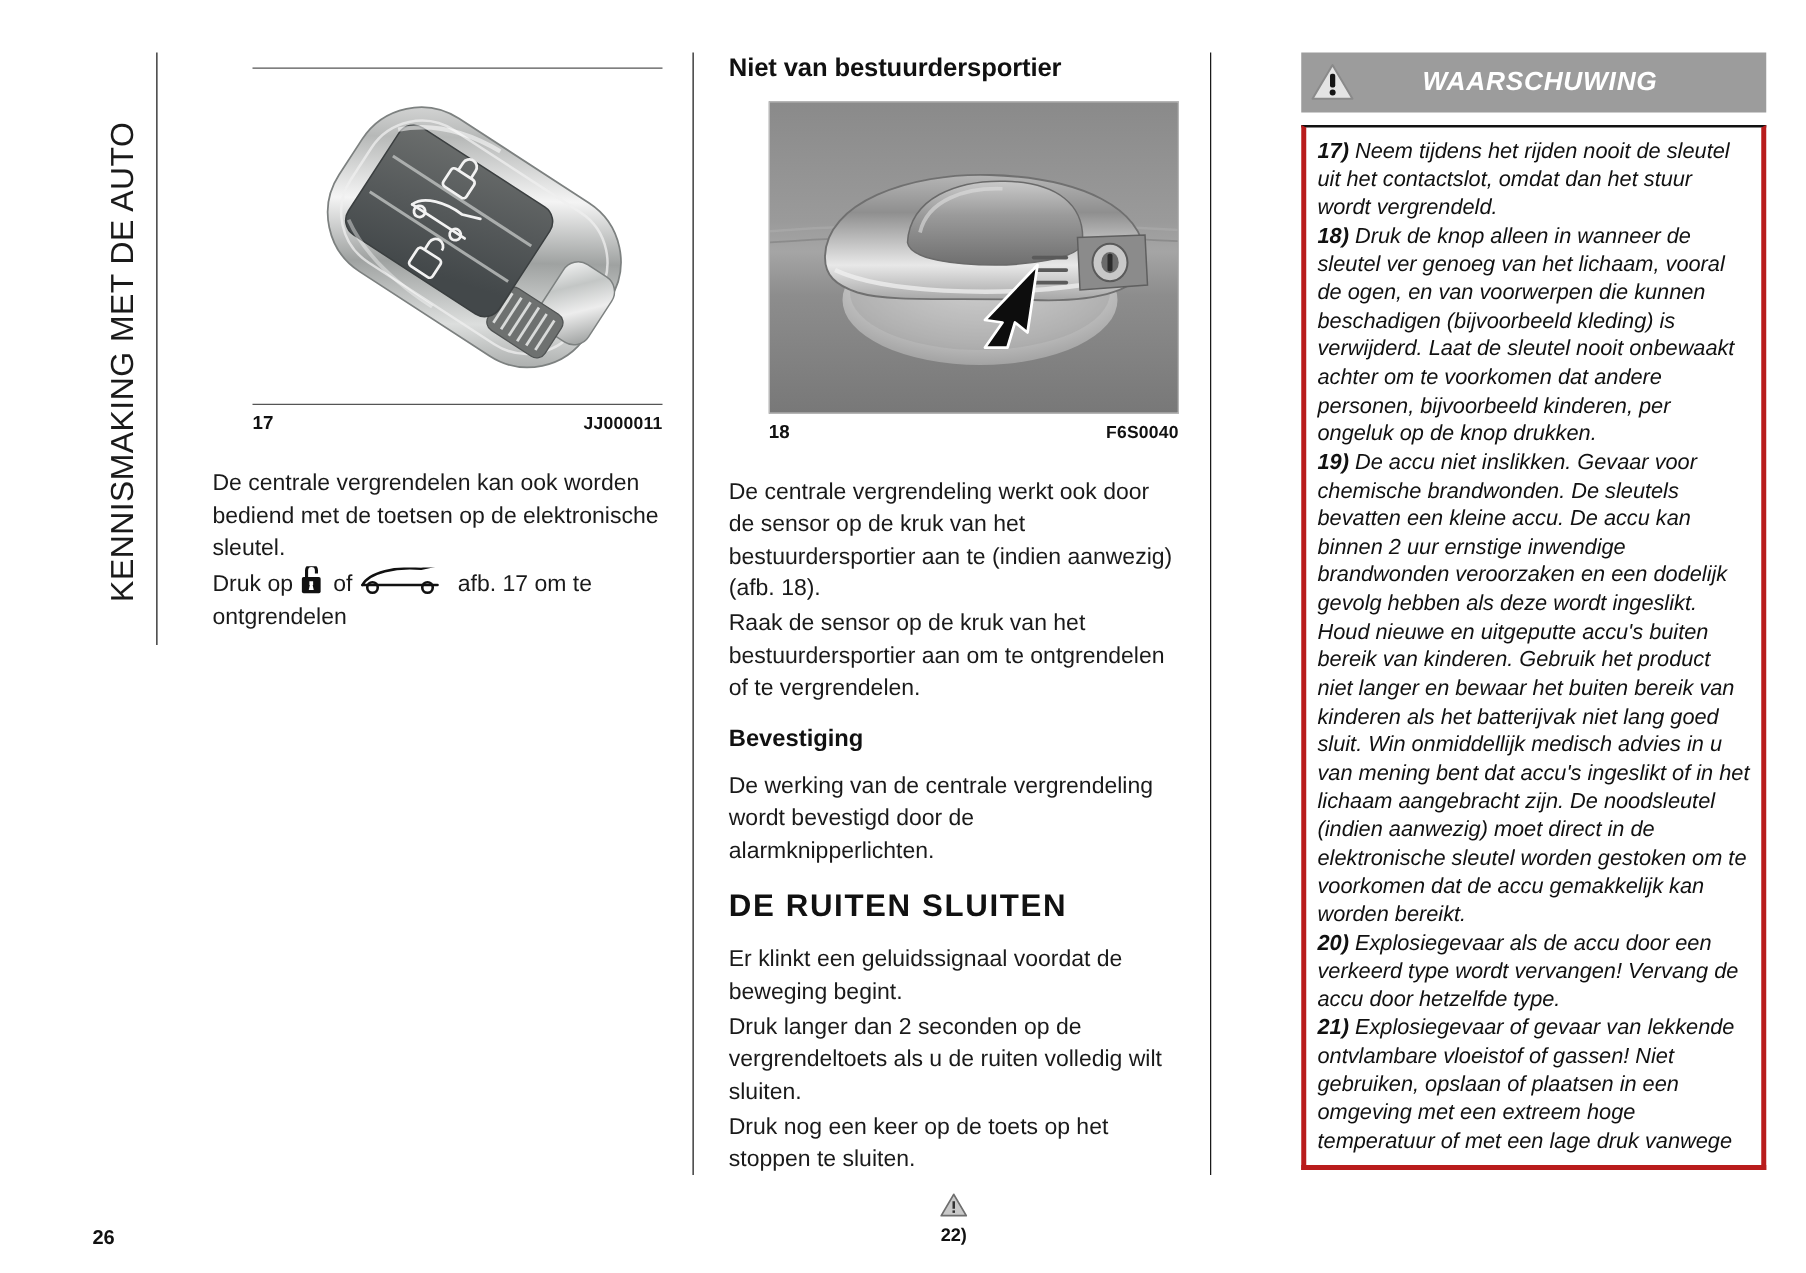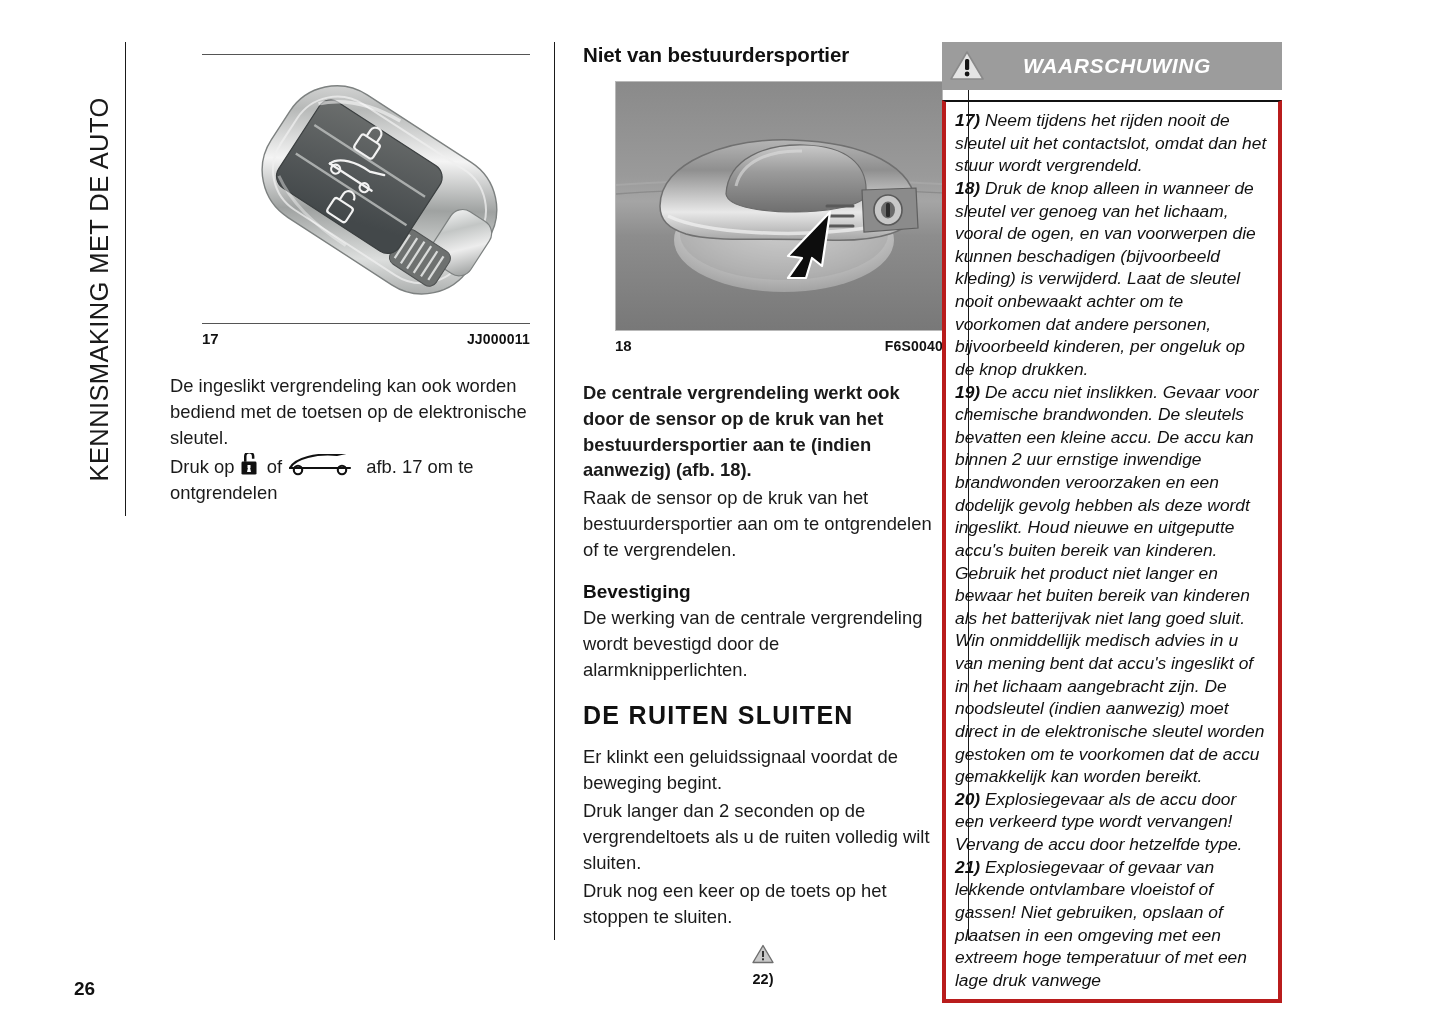--- a/index.html
+++ b/index.html
@@ -52,35 +52,35 @@
   .col-divider.d1 { left: 554px; }
   .col-divider.d2 { left: 968px; }
 
   
   .col {
     position: absolute;
     top: 42px;
   }
   .col1 { left: 170px; width: 360px; }
   .col2 { left: 583px; width: 360px; }
-  .col3 { left: 942px; width: 340px; }
+  .col3 { left: 1041px; width: 372px; }
 
   h2.sec-title {
     font-size: 20.5px;
     font-weight: bold;
     line-height: 1.3;
     color: #111;
     letter-spacing: -0.1px;
   }
   h3.sub-title {
     font-size: 19px;
     font-weight: bold;
     color: #111;
     margin-top: 18px;
-    margin-bottom: 2px;
+    margin-bottom: 12px;
   }
   h3.caps-title {
     font-size: 25px;
     font-weight: bold;
     color: #111;
     letter-spacing: 1.3px;
     margin-top: 18px;
     margin-bottom: 14px;
   }
   p.body {
@@ -158,21 +158,21 @@
     margin-top: 14px;
     flex-direction: column;
   }
   .footnote-row .tri-sm { width: 22px; height: 20px; flex: none; }
   .footnote-row .fnum { font-size: 14.5px; font-weight: bold; color: #111; }
 
   
   .page-num {
     position: absolute;
     left: 74px; bottom: 18px;
-    font-size: 19px; font-weight: bold; color: #111;
+    font-size: 16px; font-weight: bold; color: #111;
   }
 </style>
 </head>
 <body>
 
 <div class="page">
 
   <div class="sidebar">
     <div class="sidebar-label">KENNISMAKING MET DE AUTO</div>
     <div class="sidebar-rule"></div>
@@ -259,21 +259,21 @@
           </g>
         </svg>
       </div>
       <div class="fig-rule"></div>
       <div class="fig-caption">
         <span>17</span>
         <span class="code">JJ000011</span>
       </div>
     </div>
 
-    <p class="body" style="margin-top:26px;">De ingeslikt vergrendeling kan ook worden bediend met de toetsen op de elektronische sleutel.</p>
+    <p class="body" style="margin-top:26px;">De centrale vergrendelen kan ook worden bediend met de toetsen op de elektronische sleutel.</p>
 
     <p class="body">
       <span>Druk op</span>
       <span class="ic ic-unlock">
         <svg viewBox="0 0 22 24" width="22" height="24">
           <path d="M4 3.2 a5.2 5.2 0 0 1 10.4 0 v2.6 h-2.5 v-2.6 a2.7 2.7 0 0 0 -5.4 0 v5.6 h-2.5 z" fill="#111"></path>
           <rect x="1.5" y="8.6" width="15" height="13" rx="1.4" fill="#111"></rect>
           <rect x="7.5" y="12" width="3" height="3" fill="#fff"></rect>
           <path d="M7.9 15 h2.2 l0.9 4 h-4 z" fill="#fff"></path>
         </svg>
@@ -359,21 +359,21 @@
 
           <path d="M214 130 L 172 174 L 186 176 L 172 196 L 190 196 L 196 176 L 206 184 Z" fill="#0d0d0d" stroke="#ffffff" stroke-width="2.2" stroke-linejoin="round"></path>
         </svg>
       </div>
       <div class="fig-caption">
         <span>18</span>
         <span class="code">F6S0040</span>
       </div>
     </div>
 
-    <p class="body" style="margin-top:26px;font-weight:bold;">De centrale vergrendeling werkt ook door de sensor op de kruk van het bestuurdersportier aan te (indien aanwezig) (afb. 18).</p>
+    <p class="body" style="margin-top:26px;">De centrale vergrendeling werkt ook door de sensor op de kruk van het bestuurdersportier aan te (indien aanwezig) (afb. 18).</p>
     <p class="body">Raak de sensor op de kruk van het bestuurdersportier aan om te ontgrendelen of te vergrendelen.</p>
 
     <h3 class="sub-title">Bevestiging</h3>
     <p class="body">De werking van de centrale vergrendeling wordt bevestigd door de alarmknipperlichten.</p>
 
     <h3 class="caps-title">DE RUITEN SLUITEN</h3>
     <p class="body">Er klinkt een geluidssignaal voordat de beweging begint.</p>
     <p class="body">Druk langer dan 2 seconden op de vergrendeltoets als u de ruiten volledig wilt sluiten.</p>
     <p class="body">Druk nog een keer op de toets op het stoppen te sluiten.</p>
 

